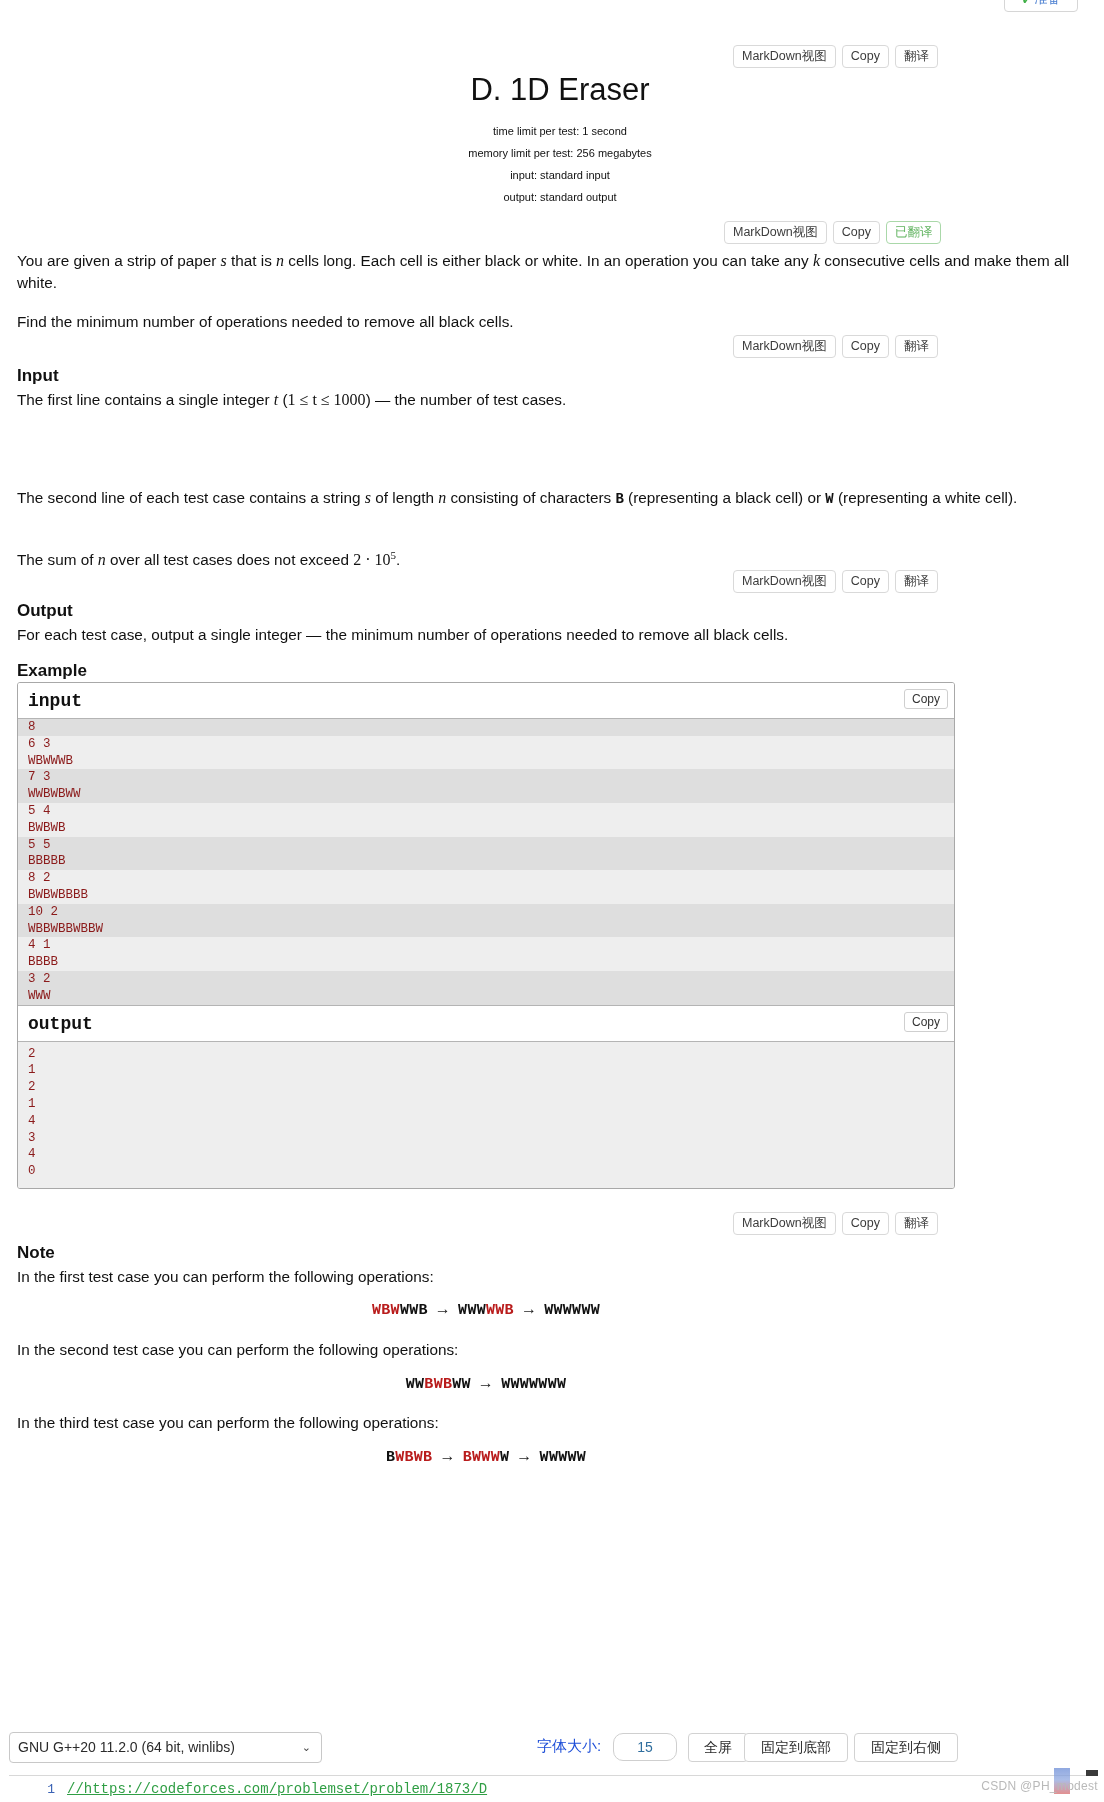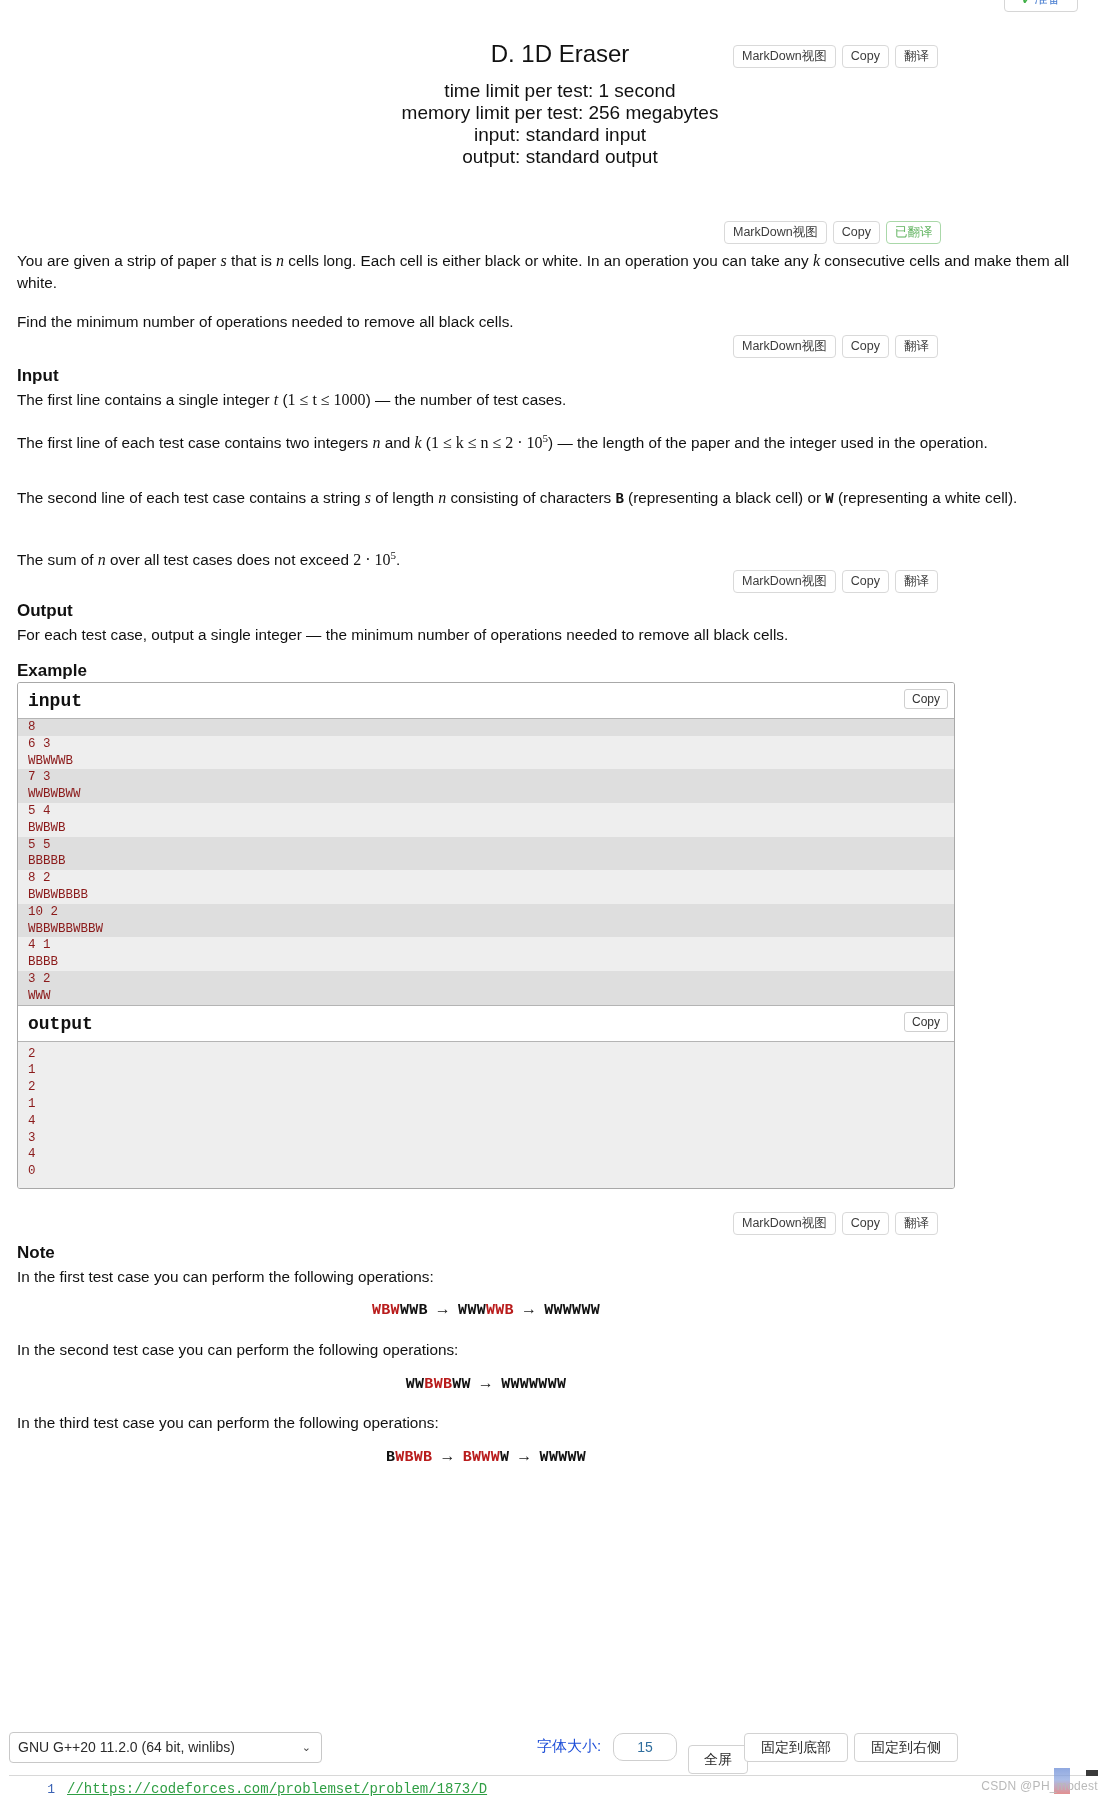--- a/index.html
+++ b/index.html
@@ -51,29 +51,29 @@
   .tbtn.green {
     color:#62b461;
     border-color:#aad8a9;
   }
 
   
   .wrap { position:absolute; left:9px; top:0; width:1086px;margin-left:8px; }
 
   .title {
     text-align:center;
-    font-size:24px;
+    font-size:31px;
     font-weight:400;
     margin:0;
-    padding-top:40px;
+    padding-top:72px;
     color:#111;
   }
   .meta {
     text-align:center;
-    font-size:19px;
+    font-size:11px;
     line-height:22px;
     margin-top:12px;
     color:#111;
   }
   .meta div { margin:0; padding:0; }
 
   p.para {
     margin:0 0 0 0;
     line-height:22px;
     font-size:15.3px;
@@ -188,21 +188,21 @@
     position:absolute;
     height:29px;
     border:1px solid #d2d2d2;
     border-radius:4px;
     background:#fff;
     font-size:14px;
     color:#2b2b2b;
     display:flex; align-items:center; justify-content:center;
     cursor:pointer;
   }
-  #btn-fullscreen { left:679px; top:14px; width:60px; }
+  #btn-fullscreen { left:679px; top:2px; width:60px; }
   #btn-bottom     { left:735px; top:2px; width:104px; }
   #btn-right      { left:845px; top:2px; width:104px; }
 
   
   .codearea {
     position:absolute;
     left:9px; top:1775px;
     width:1086px; height:27px;
     border-top:1px solid #d8d8d8;
     background:#ffffff;
@@ -283,21 +283,20 @@
   <div class="tool-row" style="left:716px; top:335px;">
     <button class="tbtn">MarkDown视图</button>
     <button class="tbtn">Copy</button>
     <button class="tbtn">翻译</button>
   </div>
 
   <h2 class="sect-h" style="position:absolute; left:0; top:366px;">Input</h2>
 
   <p class="para" style="position:absolute; left:0; top:389px;"><span>The first line contains a single integer </span><span class="mi">t</span><span> (</span><span class="mm">1 ≤ t ≤ 1000</span><span>) — the number of test cases.</span></p>
 
-  <p class="para" style="position:absolute; left:0; top:427px; width:1086px;"><span>The first line of each test case contains two integers </span><span class="mi">n</span><span> and </span><span class="mi">k</span><span> (</span><span class="mm">1 ≤ k ≤ n ≤ 2 · 10</span><sup class="ex mm">5</sup><span>) — the length of the paper and the integer used in the operation.</span></p>
 
   <p class="para" style="position:absolute; left:0; top:487px; width:1086px;"><span>The second line of each test case contains a string </span><span class="mi">s</span><span> of length </span><span class="mi">n</span><span> consisting of characters </span><span class="tt">B</span><span> (representing a black cell) or </span><span class="tt">W</span><span> (representing a white cell).</span></p>
 
   <p class="para" style="position:absolute; left:0; top:544px;"><span>The sum of </span><span class="mi">n</span><span> over all test cases does not exceed </span><span class="mm">2 · 10</span><sup class="ex mm">5</sup><span>.</span></p>
 
   <div class="tool-row" style="left:716px; top:570px;">
     <button class="tbtn">MarkDown视图</button>
     <button class="tbtn">Copy</button>
     <button class="tbtn">翻译</button>
   </div>

